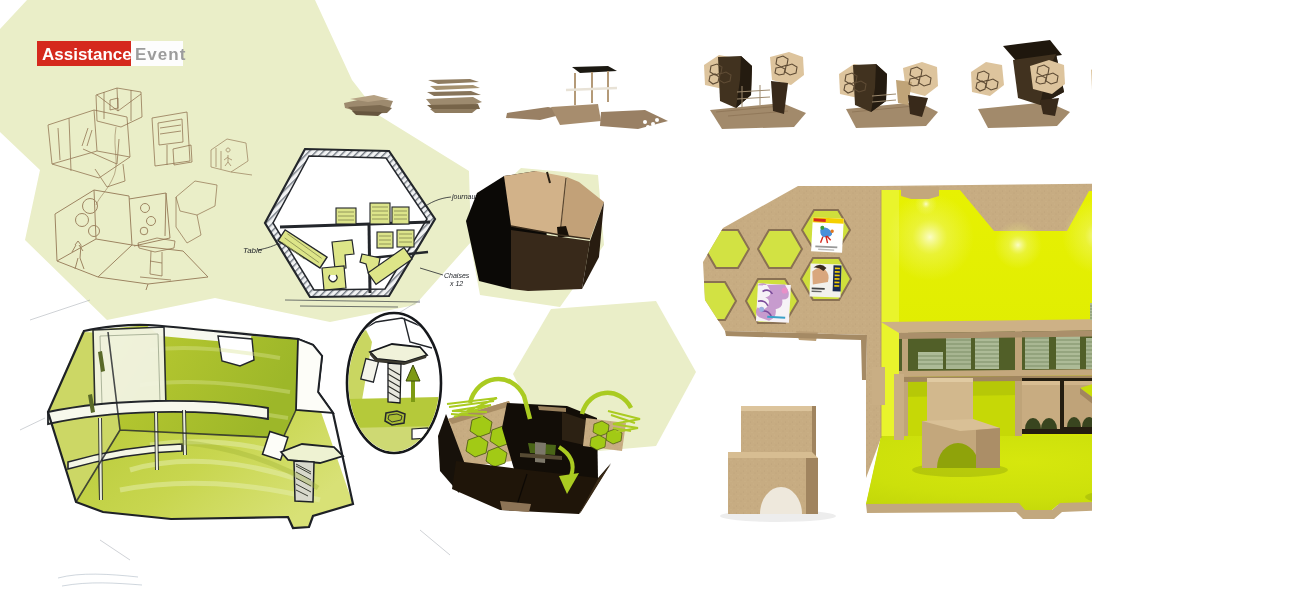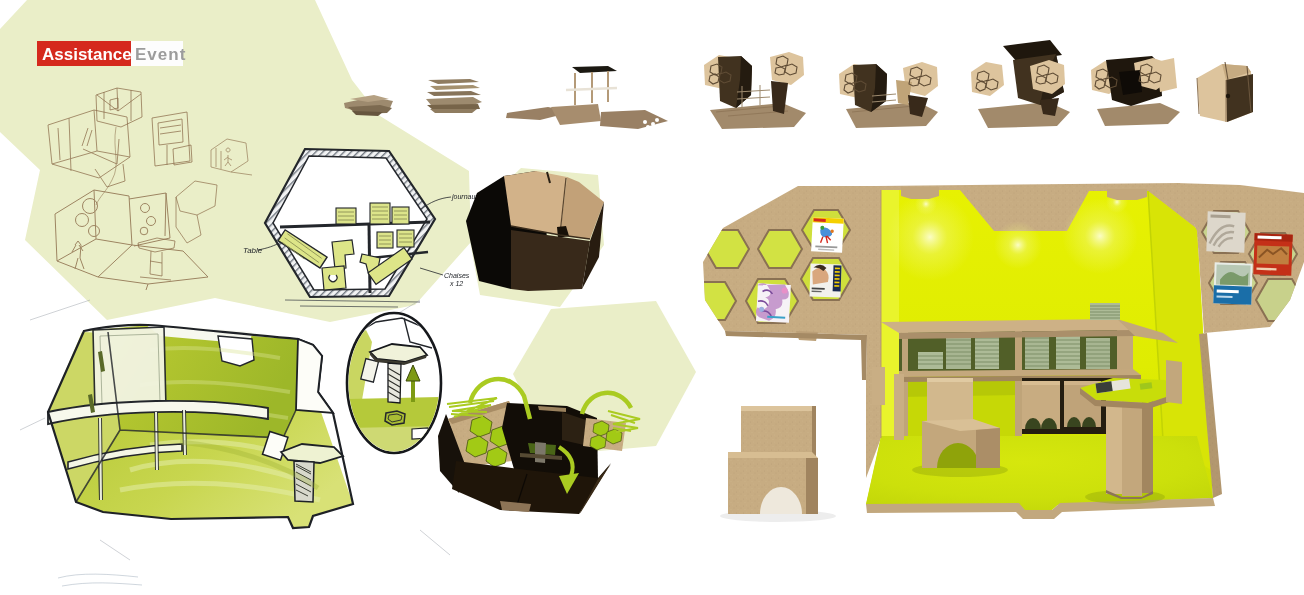--- a/index.html
+++ b/index.html
@@ -1,16 +1,16 @@
 <!DOCTYPE html>
 <html><head>
 <meta charset="utf-8">
 <style>
 html,body{margin:0;padding:0;background:#fff;}
-#page{position:relative;width:1304px;height:595px;overflow:hidden;background:#fff;font-family:"Liberation Sans",sans-serif;}
+#page{position:relative;width:1092px;height:595px;overflow:hidden;background:#fff;font-family:"Liberation Sans",sans-serif;}
 </style>
 </head>
 <body>
 <div id="page">
 <svg width="1304" height="595" viewBox="0 0 1304 595" xmlns="http://www.w3.org/2000/svg">
 <defs>
 <radialGradient id="glow" cx="50%" cy="50%" r="50%">
 <stop offset="0%" stop-color="#ffffe8" stop-opacity="0.85"></stop>
 <stop offset="40%" stop-color="#f2f780" stop-opacity="0.4"></stop>
 <stop offset="100%" stop-color="#f2f780" stop-opacity="0"></stop>

